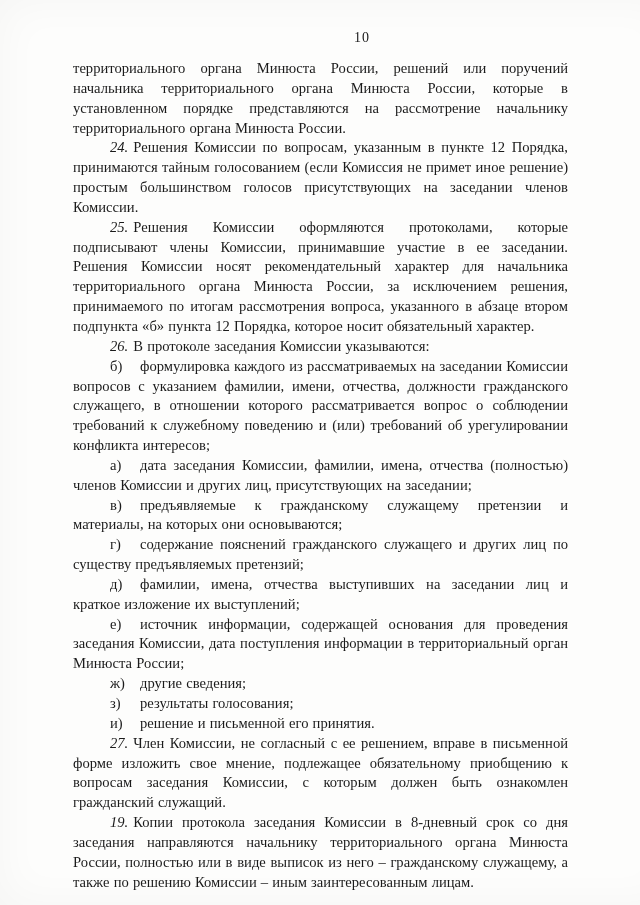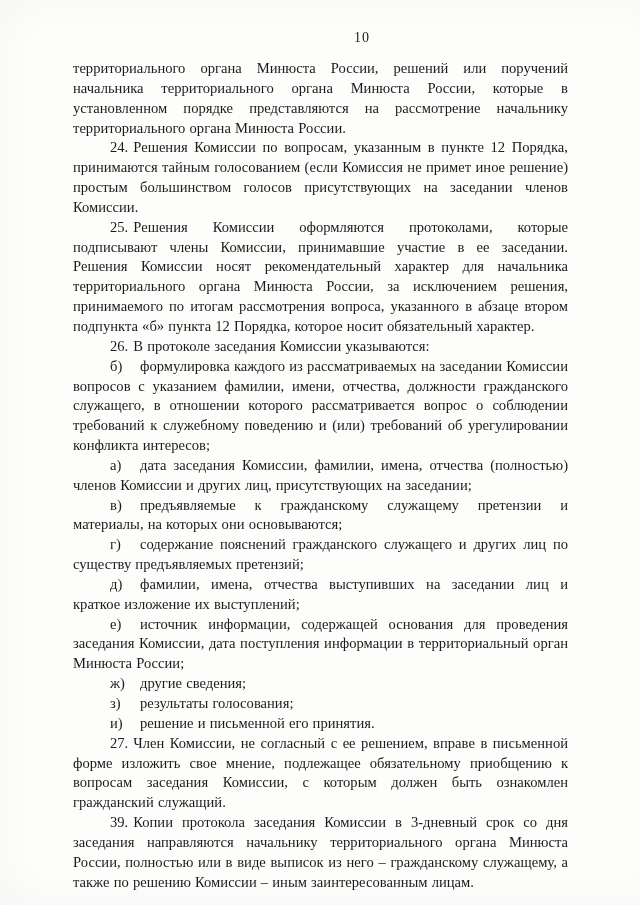--- a/index.html
+++ b/index.html
@@ -41,20 +41,21 @@
   }
   p.para {
     margin: 0;
     padding: 0;
   }
   p.para.indented {
     text-indent: 37px;
   }
   .marker.numbered {
     margin-right: 5px;
+    font-style: italic;
   }
   .marker.lettered {
     display: inline-block;
     width: 30px;
     text-indent: 0;
   }
 </style>
 </head>
 <body>
 
@@ -68,15 +69,15 @@
       <p class="para indented"><span class="marker lettered">б)</span><span>формулировка каждого из рассматриваемых на заседании Комиссии вопросов с указанием фамилии, имени, отчества, должности гражданского служащего, в отношении которого рассматривается вопрос о соблюдении требований к служебному поведению и (или) требований об урегулировании конфликта интересов;</span></p>
       <p class="para indented"><span class="marker lettered">а)</span><span>дата заседания Комиссии, фамилии, имена, отчества (полностью) членов Комиссии и других лиц, присутствующих на заседании;</span></p>
       <p class="para indented"><span class="marker lettered">в)</span><span>предъявляемые к гражданскому служащему претензии и материалы, на которых они основываются;</span></p>
       <p class="para indented"><span class="marker lettered">г)</span><span>содержание пояснений гражданского служащего и других лиц по существу предъявляемых претензий;</span></p>
       <p class="para indented"><span class="marker lettered">д)</span><span>фамилии, имена, отчества выступивших на заседании лиц и краткое изложение их выступлений;</span></p>
       <p class="para indented"><span class="marker lettered">е)</span><span>источник информации, содержащей основания для проведения заседания Комиссии, дата поступления информации в территориальный орган Минюста России;</span></p>
       <p class="para indented"><span class="marker lettered">ж)</span><span>другие сведения;</span></p>
       <p class="para indented"><span class="marker lettered">з)</span><span>результаты голосования;</span></p>
       <p class="para indented"><span class="marker lettered">и)</span><span>решение и письменной его принятия.</span></p>
       <p class="para indented"><span class="marker numbered">27.</span><span>Член Комиссии, не согласный с ее решением, вправе в письменной форме изложить свое мнение, подлежащее обязательному приобщению к вопросам заседания Комиссии, с которым должен быть ознакомлен гражданский служащий.</span></p>
-      <p class="para indented"><span class="marker numbered">39.</span><span>Копии протокола заседания Комиссии в 3-дневный срок со дня заседания направляются начальнику территориального органа Минюста России, полностью или в виде выписок из него – гражданскому служащему, а также по решению Комиссии – иным заинтересованным лицам.</span></p>
+      <p class="para indented"><span class="marker numbered">19.</span><span>Копии протокола заседания Комиссии в 8-дневный срок со дня заседания направляются начальнику территориального органа Минюста России, полностью или в виде выписок из него – гражданскому служащему, а также по решению Комиссии – иным заинтересованным лицам.</span></p>
     </div>
 </div>
 
 </body></html>

